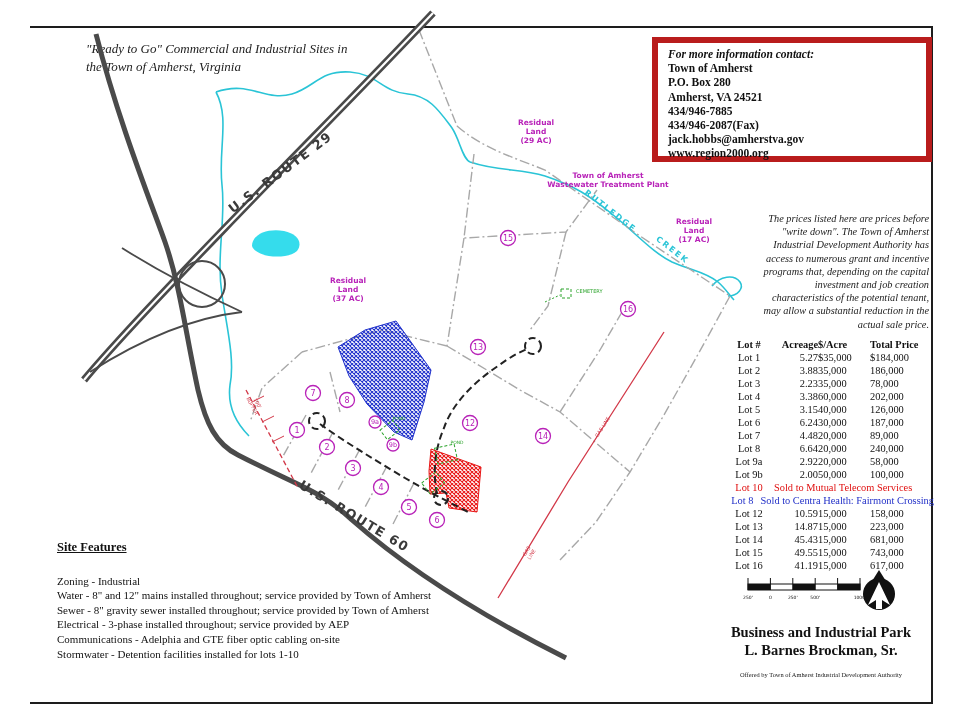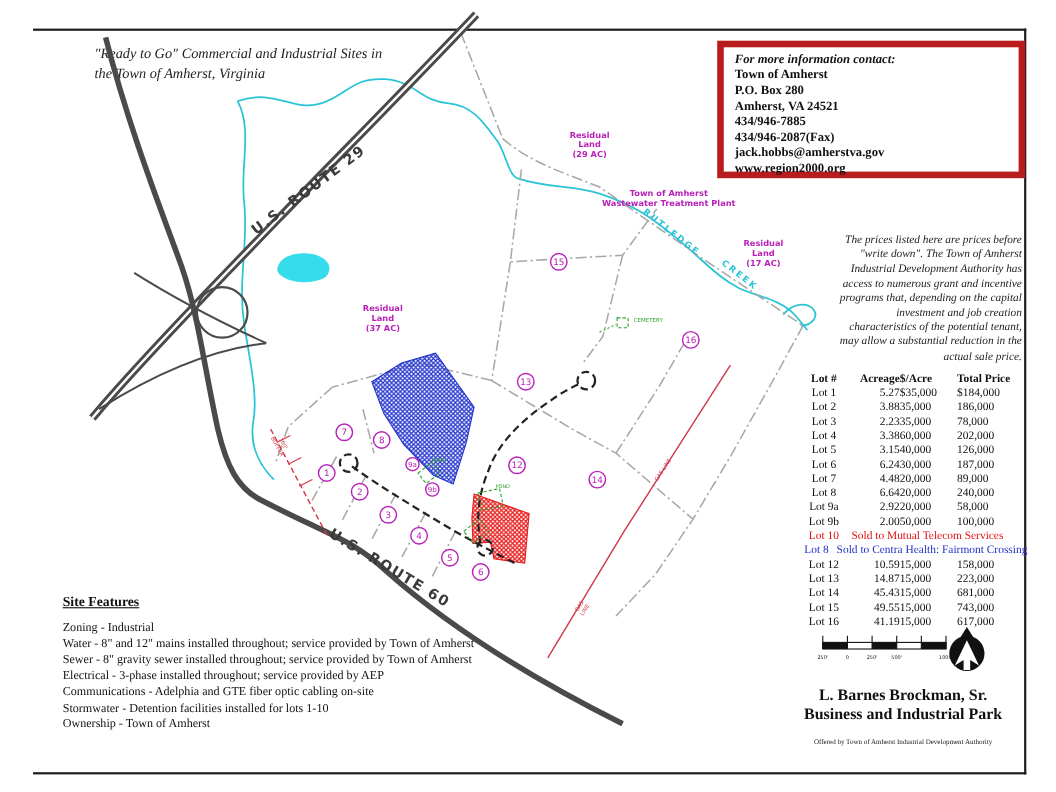--- a/index.html
+++ b/index.html
@@ -23,21 +23,21 @@
   .ptable{position:absolute;left:728px;top:338px;width:206px;font-size:10.4px;line-height:13px;color:#111}
   .trow{display:flex;white-space:nowrap}
   .trow span:nth-child(1){width:42px;text-align:center}
   .trow span:nth-child(2){width:48px;text-align:right}
   .trow span:nth-child(3){width:52px;}
   .trow span:nth-child(4){width:62px;text-align:left}
   .trow.thead{font-weight:bold}
   .trow.sold span:nth-child(2){width:auto;text-align:left;padding-left:4px}
 
   .features{position:absolute;left:57px;top:540px;width:408px;font-size:11px;line-height:14.6px;color:#111}
-  .features-head{font-weight:bold;text-decoration:underline;font-size:12.5px;margin-bottom:9px}
+  .features-head{font-weight:bold;text-decoration:underline;font-size:12.5px;margin-bottom:19px}
 
   .park{position:absolute;left:710px;top:623px;width:222px;text-align:center;font-weight:bold;
         font-size:14.5px;line-height:18px;color:#111}
   .credit{font-weight:normal;font-size:6.4px;margin-top:7px;color:#222}
 
   svg.map{position:absolute;left:0;top:0;pointer-events:none}
 </style>
 </head>
 <body>
 
@@ -318,23 +318,22 @@
 
   <div class="features">
     <div class="features-head">Site Features</div>
     <div id="features-list">
         <div class="feature-item">Zoning - Industrial</div>
         <div class="feature-item">Water - 8" and 12" mains installed throughout; service provided by Town of Amherst</div>
         <div class="feature-item">Sewer - 8" gravity sewer installed throughout; service provided by Town of Amherst</div>
         <div class="feature-item">Electrical - 3-phase installed throughout; service provided by AEP</div>
         <div class="feature-item">Communications - Adelphia and GTE fiber optic cabling on-site</div>
         <div class="feature-item">Stormwater - Detention facilities installed for lots 1-10</div>
-        <div class="feature-item">Ownership - Town of Amherst</div>
       </div>
   </div>
 
   <div class="park">
+    <div>Business and Industrial Park</div>
     <div>L. Barnes Brockman, Sr.</div>
-    <div>Business and Industrial Park</div>
     <div class="credit">Offered by Town of Amherst Industrial Development Authority</div>
   </div>
 
 </div>
 
 </body></html>

